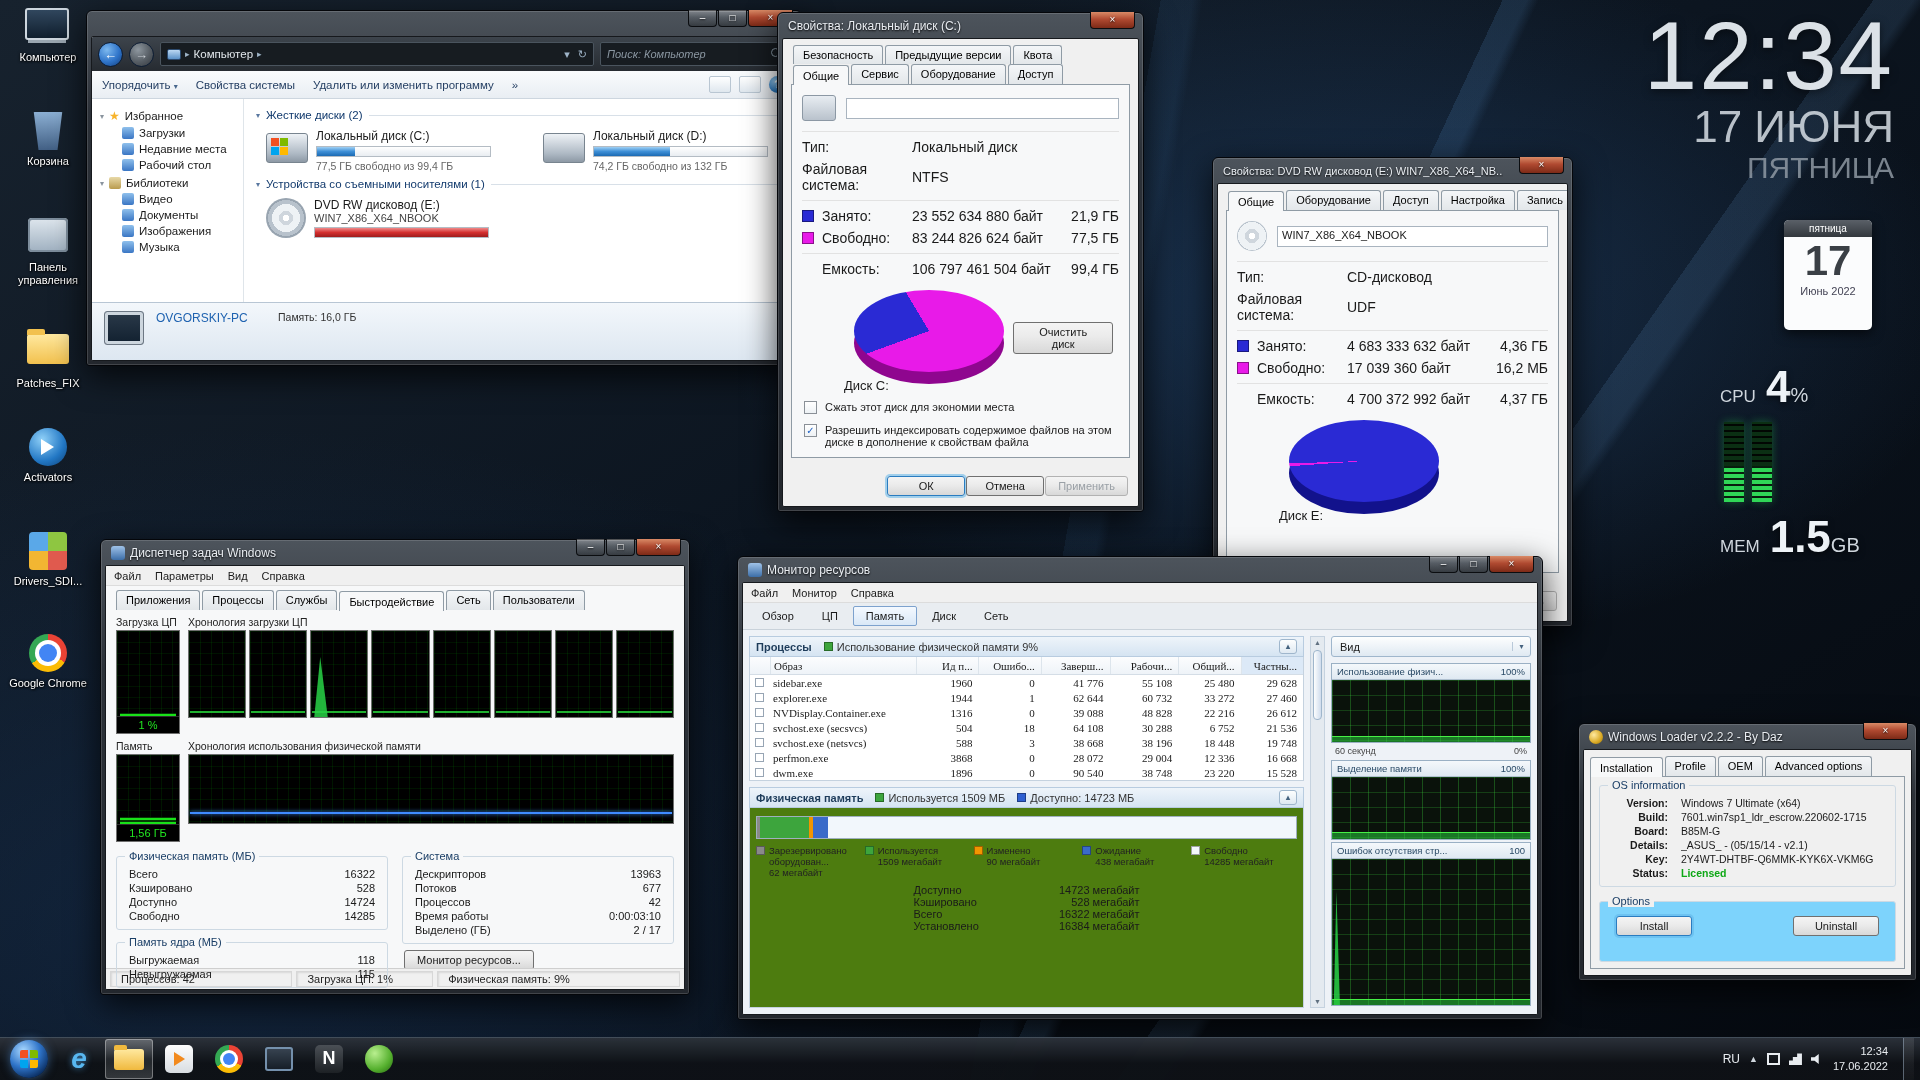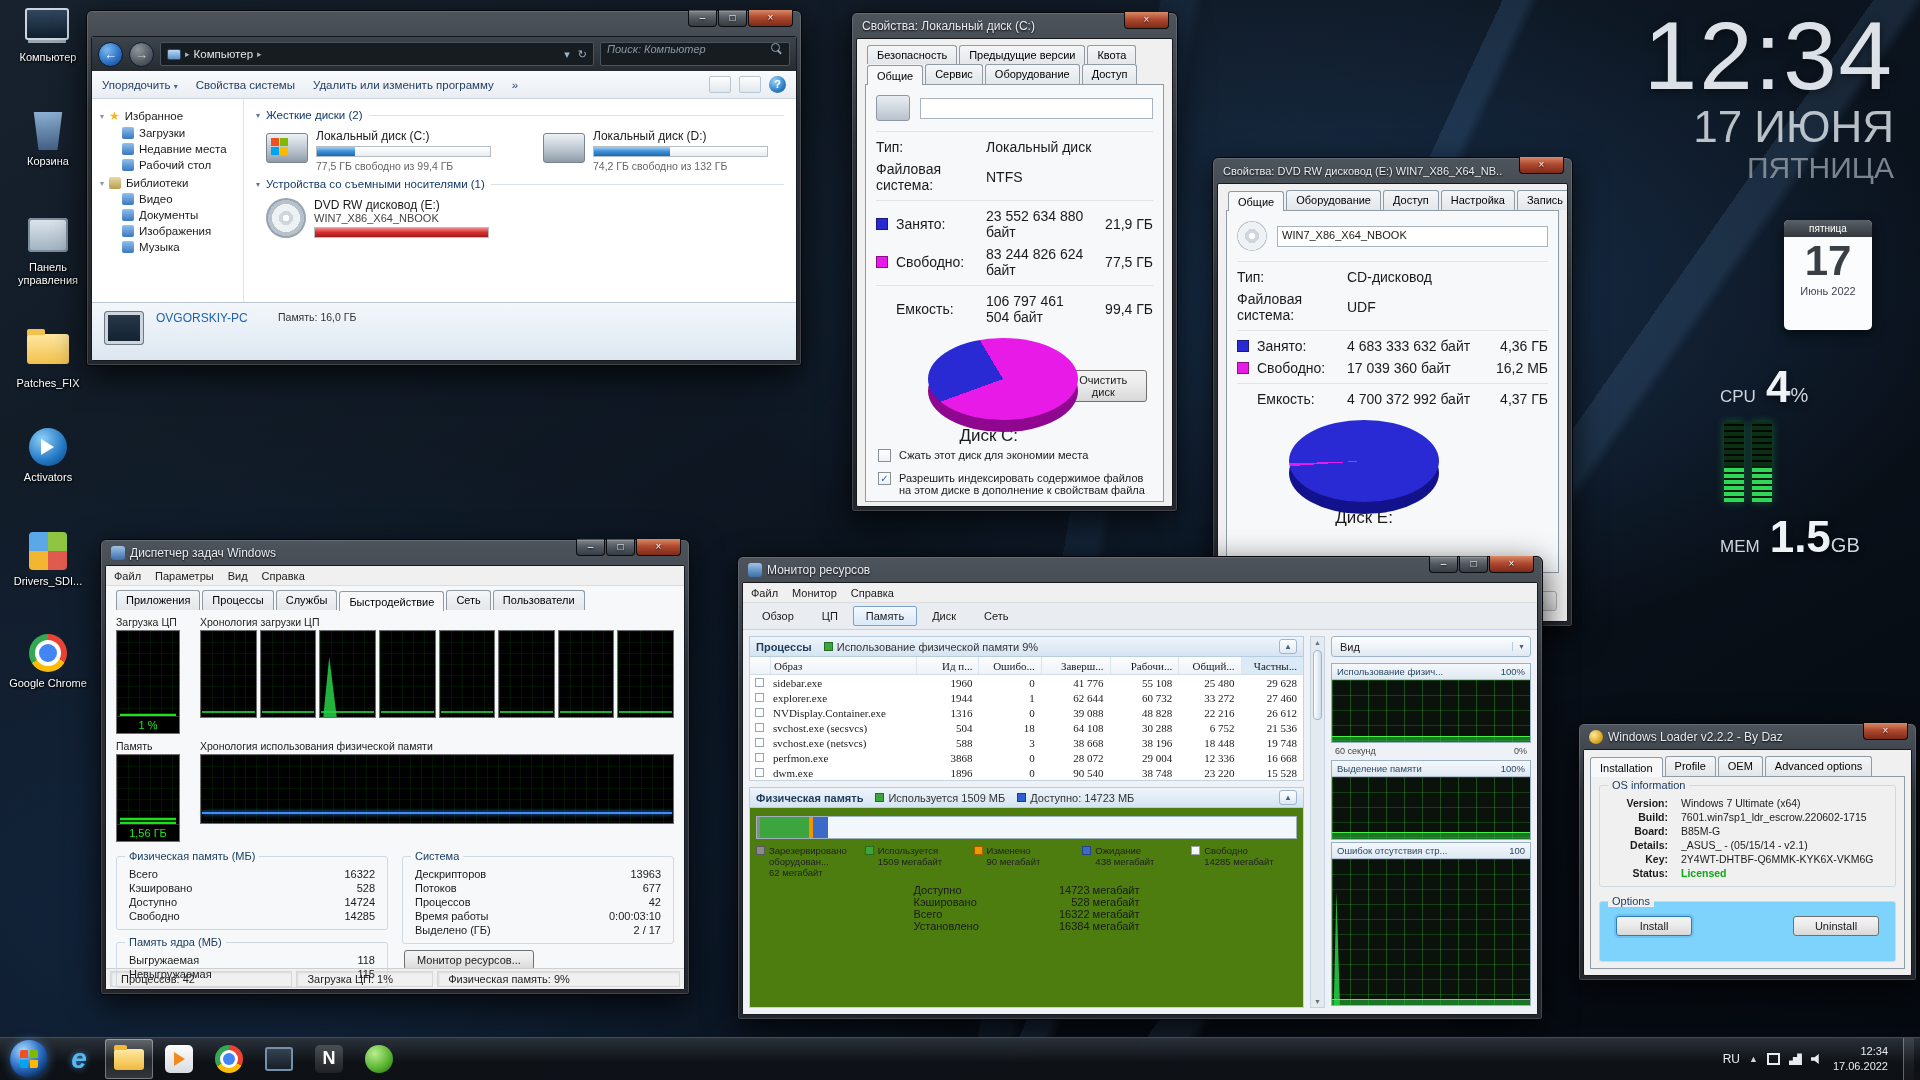--- a/index.html
+++ b/index.html
@@ -45,21 +45,21 @@
   .navbar { height:34px; background:linear-gradient(#3d444c,#262b31); display:flex; align-items:center; padding:0 6px; gap:6px; }
   .navbtn { width:25px; height:25px; border-radius:50%; color:#fff; font-size:13px; text-align:center; line-height:23px;
         background:radial-gradient(circle at 35% 30%, #7db9ef, #2f74c9 55%, #123d7a); border:1px solid #0c1c33; }
   .navbtn.dis { background:radial-gradient(circle at 35% 30%, #8e979f, #565d64 55%, #34393e); color:#c9ced3; }
   .addr { flex:1; height:24px; background:#171c21; border:1px solid #4a545e; border-radius:2px; display:flex;
         align-items:center; color:#e2e7ec; font-size:11.5px; padding:0 6px; gap:4px; }
   .addr-ic { width:14px; height:11px; background:linear-gradient(#bcd8f2,#5c92c8); border:1px solid #2c4a6e; border-radius:2px; }
   .crumb-sep { color:#9fb4c8; font-size:9px; }
   .addr-right { margin-left:auto; display:flex; gap:8px; color:#9fb4c8; font-size:11px; }
   .search { width:190px; height:24px; background:#171c21; border:1px solid #4a545e; border-radius:2px; display:flex;
-        padding:0 6px; color:#8b97a2; font-size:11px; font-style:italic; }
+        align-items:center; padding:0 6px; color:#8b97a2; font-size:11px; font-style:italic; }
   .mag { width:12px; height:12px; position:relative; margin-left:auto; }
   .mag::before { content:""; position:absolute; width:7px; height:7px; border:1.5px solid #8fa0ae; border-radius:50%; left:0; top:0; }
   .mag::after { content:""; position:absolute; width:5px; height:1.5px; background:#8fa0ae; transform:rotate(45deg); left:6px; top:8px; }
   .cmdbar { height:28px; background:linear-gradient(#f9fbfd,#e9eef3); border-bottom:1px solid #cdd6df; display:flex;
         align-items:center; font-size:11.5px; color:#1f3a5f; padding:0 10px; gap:18px; }
   .cmd { white-space:nowrap; }
   .dd { font-size:8px; color:#47668c; }
   .cmd-right { margin-left:auto; display:flex; gap:8px; align-items:center; }
   .vbtn { width:22px; height:17px; border:1px solid #b9c6d2; border-radius:2px;
         background:linear-gradient(#fff,#dfe7ee), repeating-linear-gradient(90deg,#7fa6c8 0 2px, transparent 2px 4px); }
@@ -97,53 +97,53 @@
   .d-free { font-size:10.5px; color:#666; white-space:nowrap; }
   .dpane { height:58px; background:linear-gradient(#f3f7fb,#dde7f1); border-top:1px solid #b8c6d4; display:flex;
         padding:8px 12px; gap:12px; font-size:10.5px; color:#333; }
   .dp-ic { width:40px; height:34px; border-radius:3px; border:1px solid #6d7884;
         background:linear-gradient(#2b3a4a,#11202f) padding-box, linear-gradient(#cfd8e0,#9aa6b0) border-box;
         box-shadow:inset 0 0 0 3px #cdd6de; }
   .dp-name { color:#1e62b0; font-size:12px; width:110px; }
   .dp-col { flex:1; display:flex; flex-direction:column; gap:4px; }
   .dp-mem { white-space:nowrap; }
   
-  .diskprops { left:851px; top:12px; width:327px; height:500px; z-index:6; }
+  .diskprops { left:777px; top:12px; width:367px; height:500px; z-index:6; }
   .dvdprops { left:1212px; top:157px; width:361px; height:470px; z-index:7; }
   .prow { display:flex; align-items:center; font-size:14px; color:#1a1a1a; padding:3px 10px; }
   .plabel { width:110px; color:#1a1a1a; }
   .pbytes { flex:1; }
   .psize { width:62px; text-align:right; }
   .swatch { width:12px; height:12px; border:1px solid rgba(0,0,0,.4); margin-right:8px; }
   .psep { height:1px; background:#e2e2e2; margin:4px 10px; }
   .dlg-head { display:flex; align-items:center; gap:10px; padding:10px 10px 6px; }
   .dp-disk { width:34px; height:26px; border:1px solid #8c98a4; border-radius:3px;
         background:linear-gradient(#e8edf2,#b9c2cc); }
   .vol-input { flex:1; height:21px; background:#fff; border:1px solid #a9b4bf; font-size:11px; padding:2px 4px; color:#1a1a1a; }
   .pie-row { display:flex; align-items:center; padding:6px 10px; }
   .pie-wrap { width:170px; margin-left:42px; position:relative; height:104px; }
   .pie-side { position:absolute; left:10px; top:16px; width:150px; height:82px; border-radius:50%; }
   .pie-top { position:absolute; left:10px; top:4px; width:150px; height:82px; border-radius:50%; }
   .side-c { background:#8f068f; }
   .top-c { background:conic-gradient(from 250deg, #2a2ad4 0 22%, #e81ae8 0 100%); }
   .side-e { background:#12128c; }
   .top-e { background:conic-gradient(from 266deg, #e81ae8 0 0.6%, #2a2ad4 0 100%); }
-  .pie-cap { text-align:center; font-size:17px; color:#1a1a1a; margin-top:2px; }
+  .pie-cap { font-size:13px; color:#1a1a1a; margin-top:2px; }
   .cleanup { margin-left:auto; margin-right:6px; }
   .chkrow { display:flex; gap:8px; padding:5px 12px; font-size:11px; color:#1a1a1a; align-items:flex-start; }
   .cb { width:13px; height:13px; border:1px solid #8a9097; background:linear-gradient(#fff,#eef2f5); flex:0 0 auto;
         font-size:10px; color:#1f62c5; text-align:center; line-height:12px; }
   .dlg-foot { margin-top:auto; display:flex; justify-content:flex-end; gap:1px; padding:10px; }
   .dlg-foot .btn { min-width:78px; }
   
   .taskmgr { left:100px; top:539px; width:590px; height:456px; z-index:8; }
   .menubar { height:20px; background:#f0f0f0; border-bottom:1px solid #dcdcdc; display:flex; gap:14px;
         align-items:center; font-size:11px; color:#1a1a1a; padding:0 8px; }
   .tm-body { flex:1; padding:6px 10px 0; display:flex; flex-direction:column; min-height:0; background:#f7f8f9; }
-  .tm-row { display:flex; gap:12px; margin-bottom:6px; }
+  .tm-row { display:flex; margin-bottom:6px; }
   .tm-col-l { width:72px; flex:0 0 auto; }
   .tm-lbl { font-size:10.5px; color:#222; margin-bottom:2px; white-space:nowrap; }
   .ledbox { border:1px solid #6e6e6e; background:#000; display:flex; flex-direction:column; }
   .led-screen { position:relative; background:
         repeating-linear-gradient(to right, rgba(0,180,0,.12) 0 1px, transparent 1px 11px),
         repeating-linear-gradient(to bottom, rgba(0,180,0,.10) 0 1px, transparent 1px 11px), #000; }
   .led-fill { position:absolute; left:3px; right:3px; bottom:0;
         background:repeating-linear-gradient(to top, #19e219 0 2px, #063c06 2px 4px); }
   .led-val { color:#21e421; font-size:11px; text-align:center; padding:2px 0; border-top:1px solid #2e2e2e; }
   .hist-strip { display:flex; gap:3px; }

